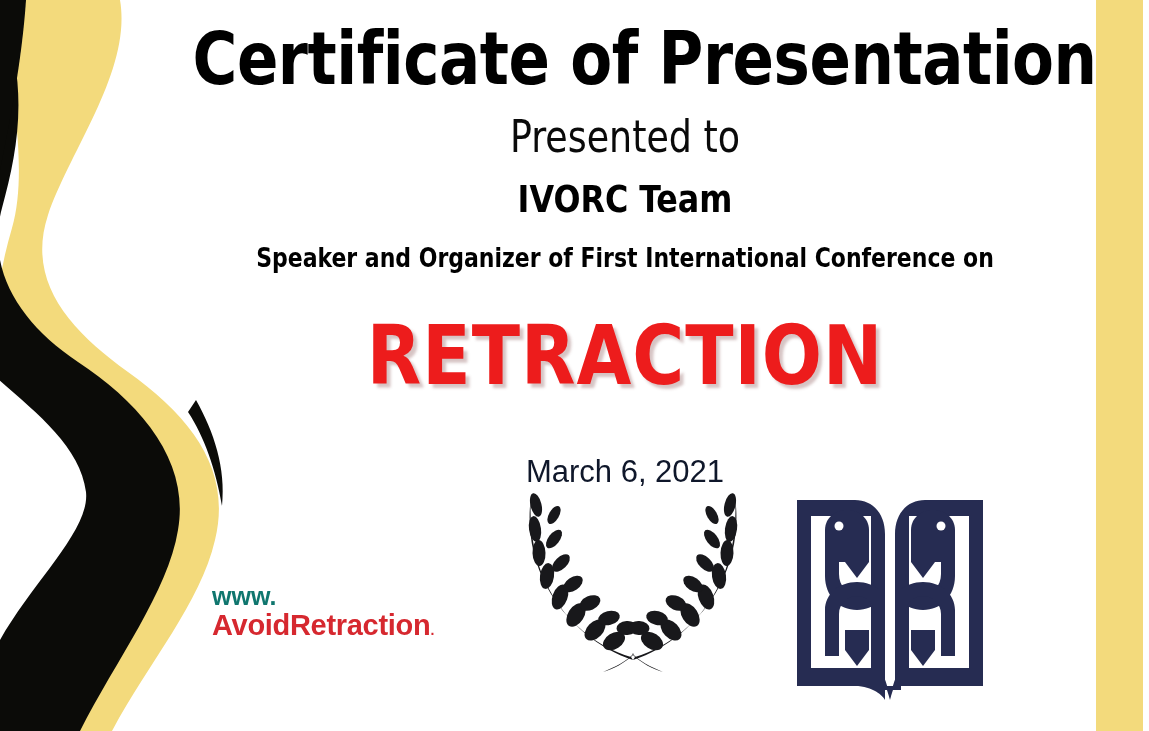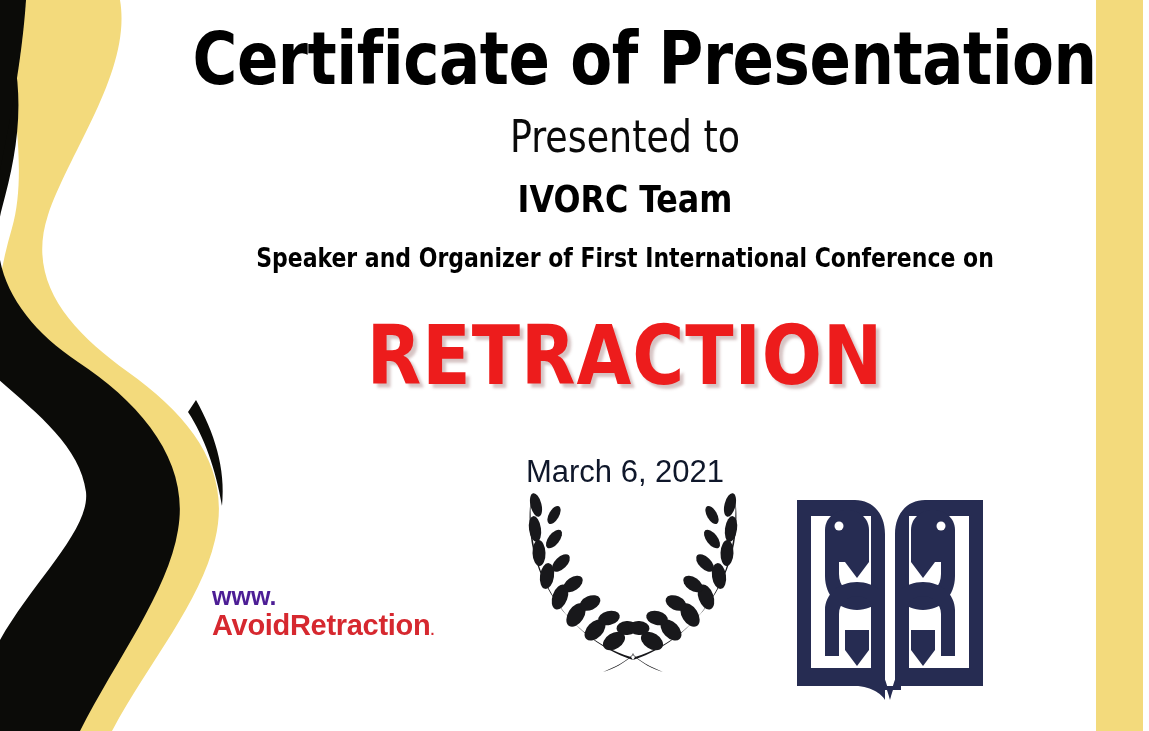--- a/index.html
+++ b/index.html
@@ -147,21 +147,21 @@
     position: absolute;
     left: 212px;
     top: 583px;
     font-family: "Liberation Sans", sans-serif;
     font-weight: bold;
     line-height: 1.08;
   }
   .website .www {
     display: block;
     font-size: 25px;
-    color: #4c1d95;
+    color: #0f766e;
     letter-spacing: 0px;
   }
   .website .domain {
     display: block;
     font-size: 29px;
     color: #D6282F;
     letter-spacing: -0.3px;
     text-align: center;
   }
   .website .domain .suffix {

